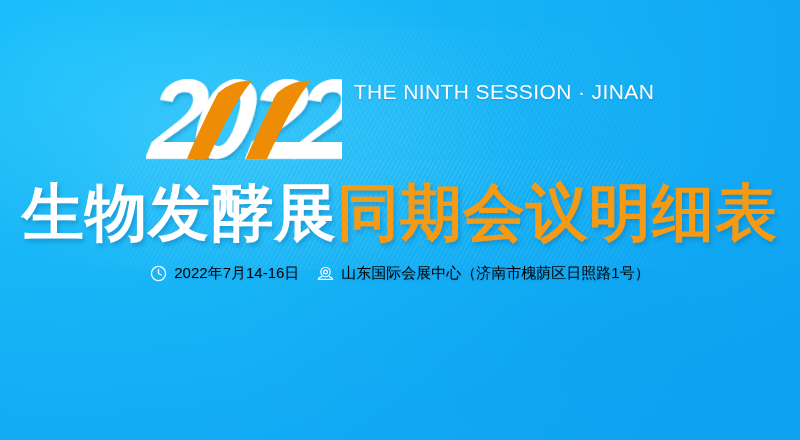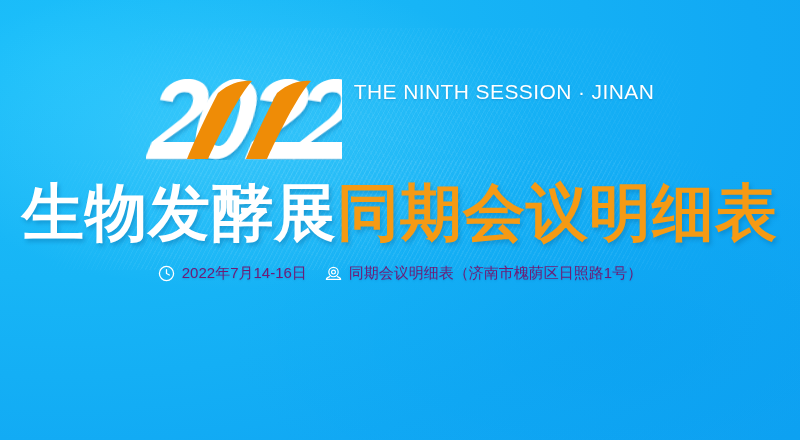--- a/index.html
+++ b/index.html
@@ -133,21 +133,21 @@
 
   
   .meta {
     position: absolute;
     left: 0;
     right: 0;
     top: 262px;
     display: flex;
     justify-content: center;
     align-items: center;
-    color: #701a75;
+    color: #000000;
     font-size: 15px;
     line-height: 22px;
     white-space: nowrap;
   }
   .meta-item { display: flex; align-items: center; }
   .meta-item + .meta-item { margin-left: 18px; }
   .meta-icon {
     display: inline-flex;
     width: 17px;
     height: 17px;
@@ -226,19 +226,19 @@
       </div>
 
       <div class="meta-item">
         <span class="meta-icon">
           <svg viewBox="0 0 24 24" aria-hidden="true">
             <circle cx="12" cy="10" r="6.6" fill="none" stroke="#ffffff" stroke-width="1.7"></circle>
             <circle cx="12" cy="10" r="2.7" fill="none" stroke="#ffffff" stroke-width="1.7"></circle>
             <path d="M6.6 16.4 C3.6 17.4 2 18.8 2 20.3 L22 20.3 C22 18.8 20.4 17.4 17.4 16.4" fill="none" stroke="#ffffff" stroke-width="1.7" stroke-linecap="round"></path>
           </svg>
         </span>
-        <span class="meta-text">同期会议明细表（济南市槐荫区日照路1号）</span>
+        <span class="meta-text">山东国际会展中心（济南市槐荫区日照路1号）</span>
       </div>
 
     </div>
 
   </div>
 </div>
 
 </body></html>

